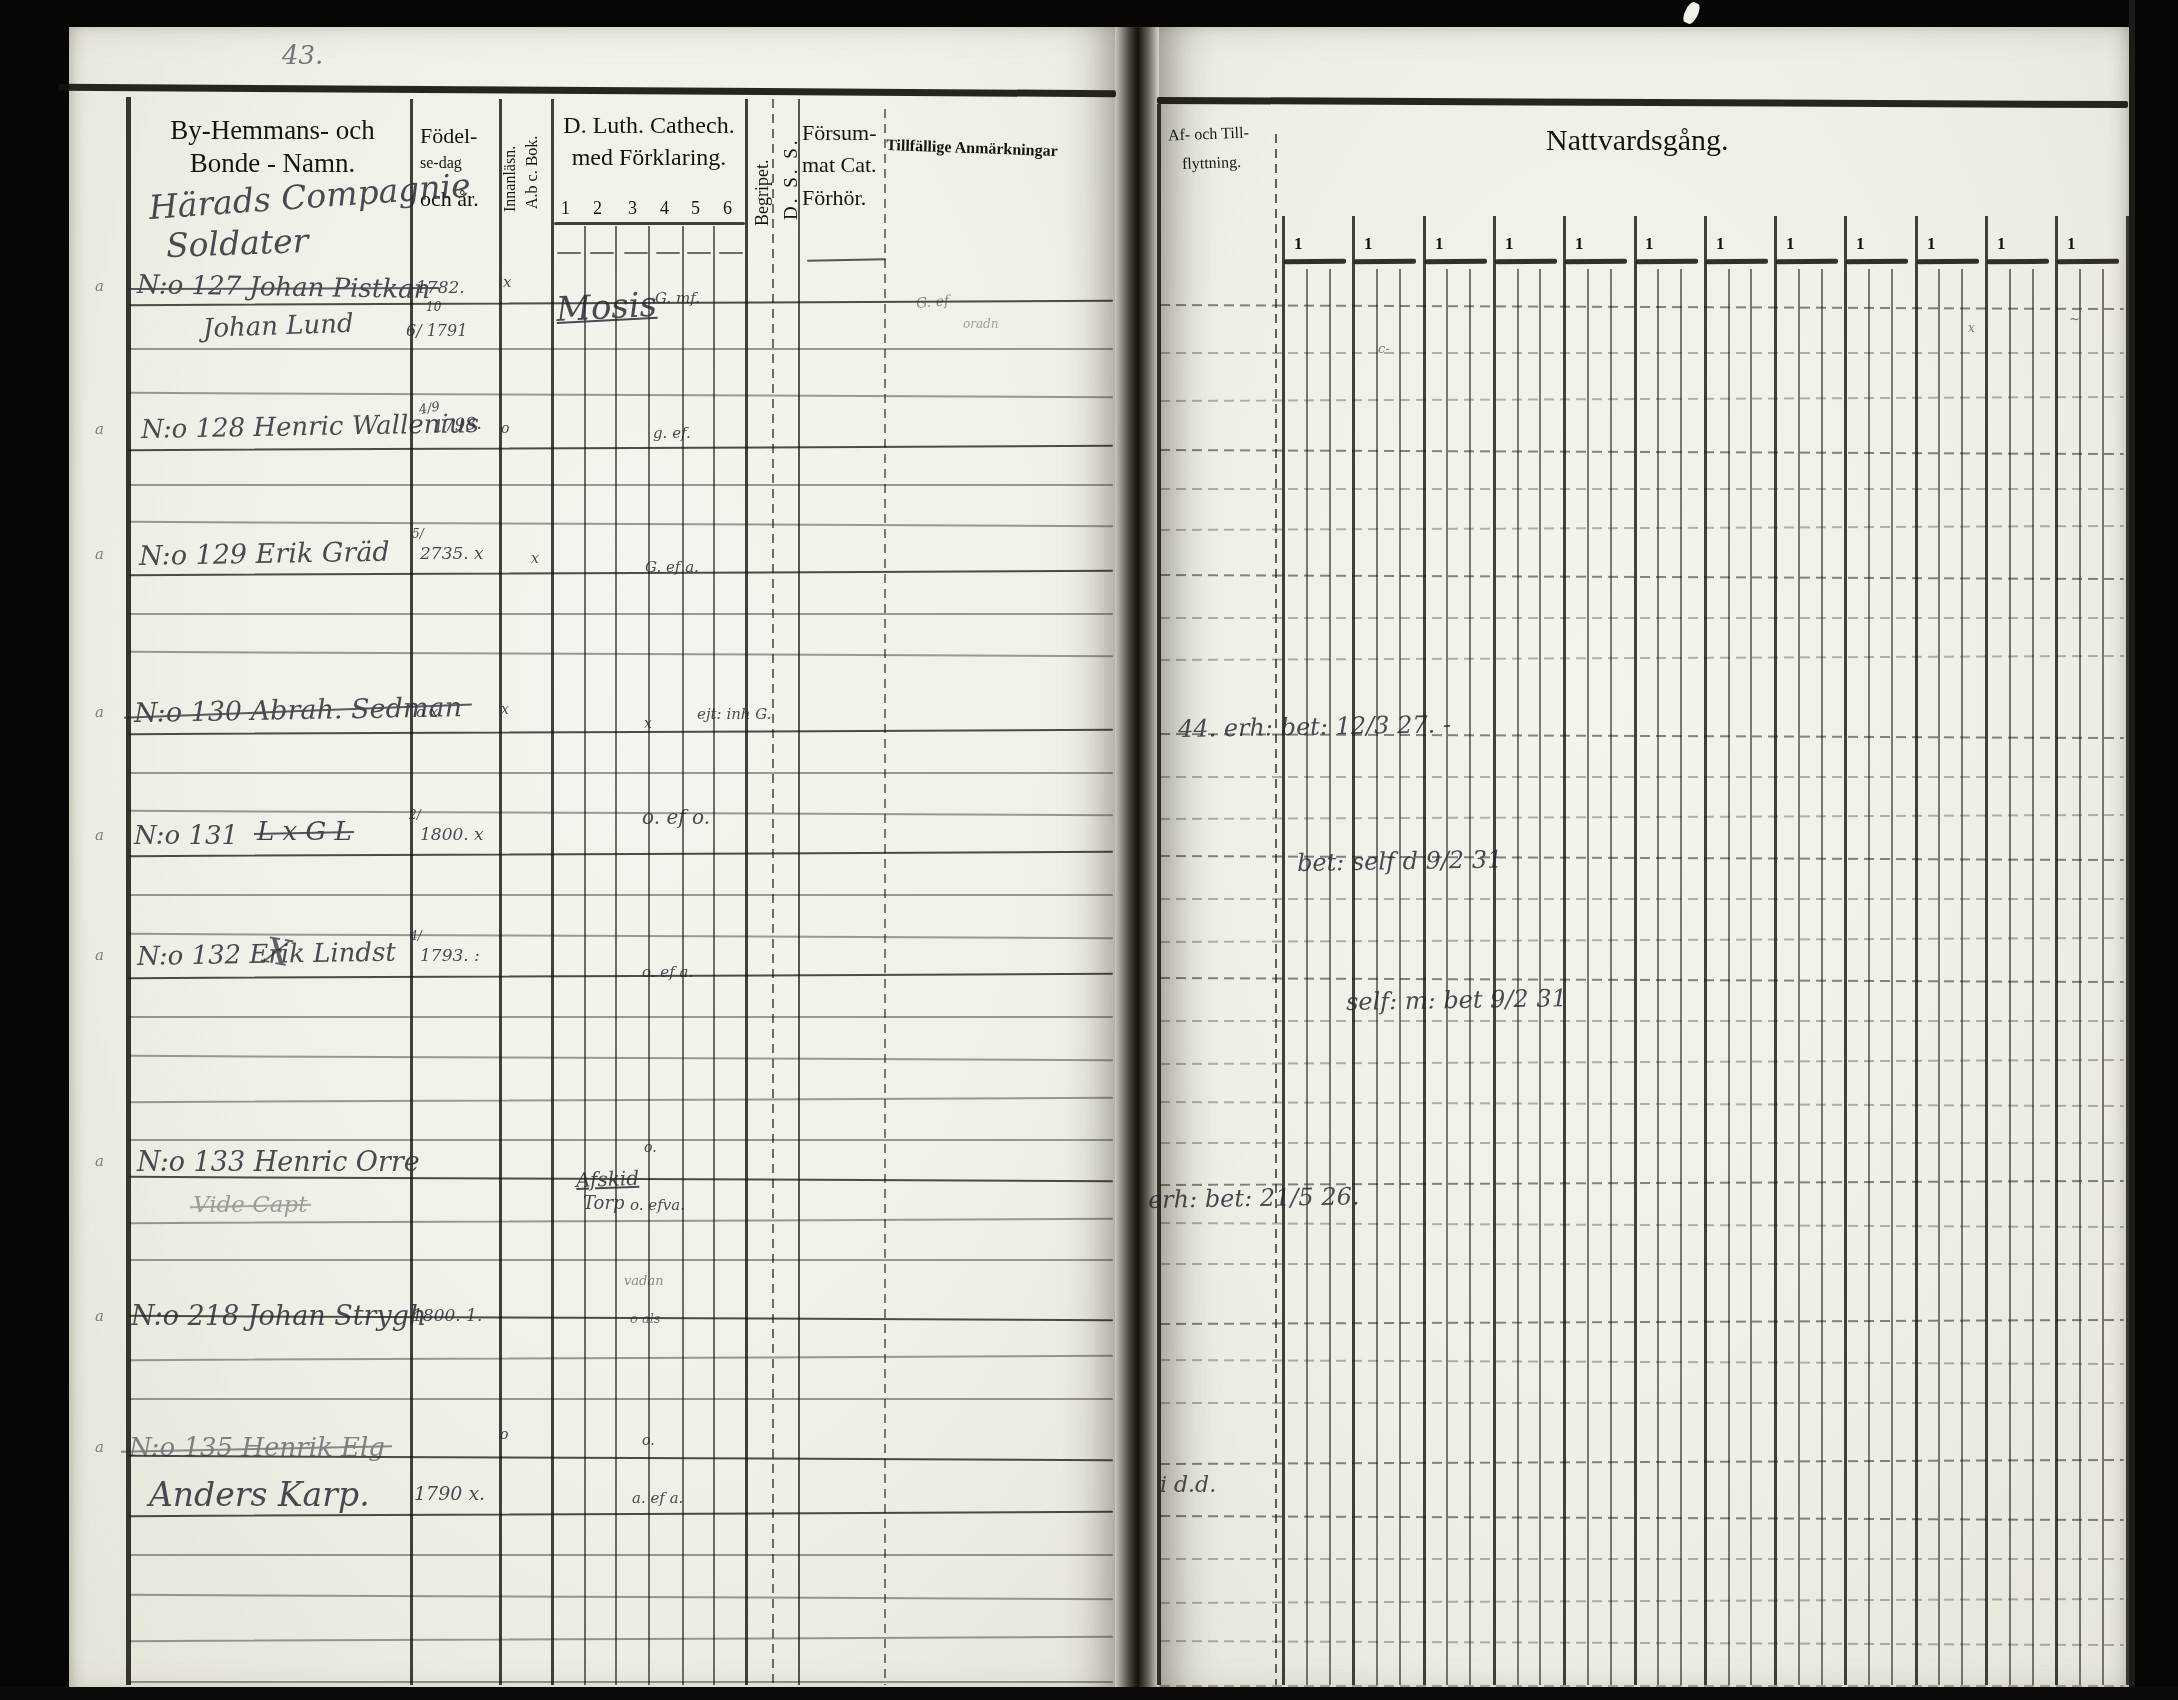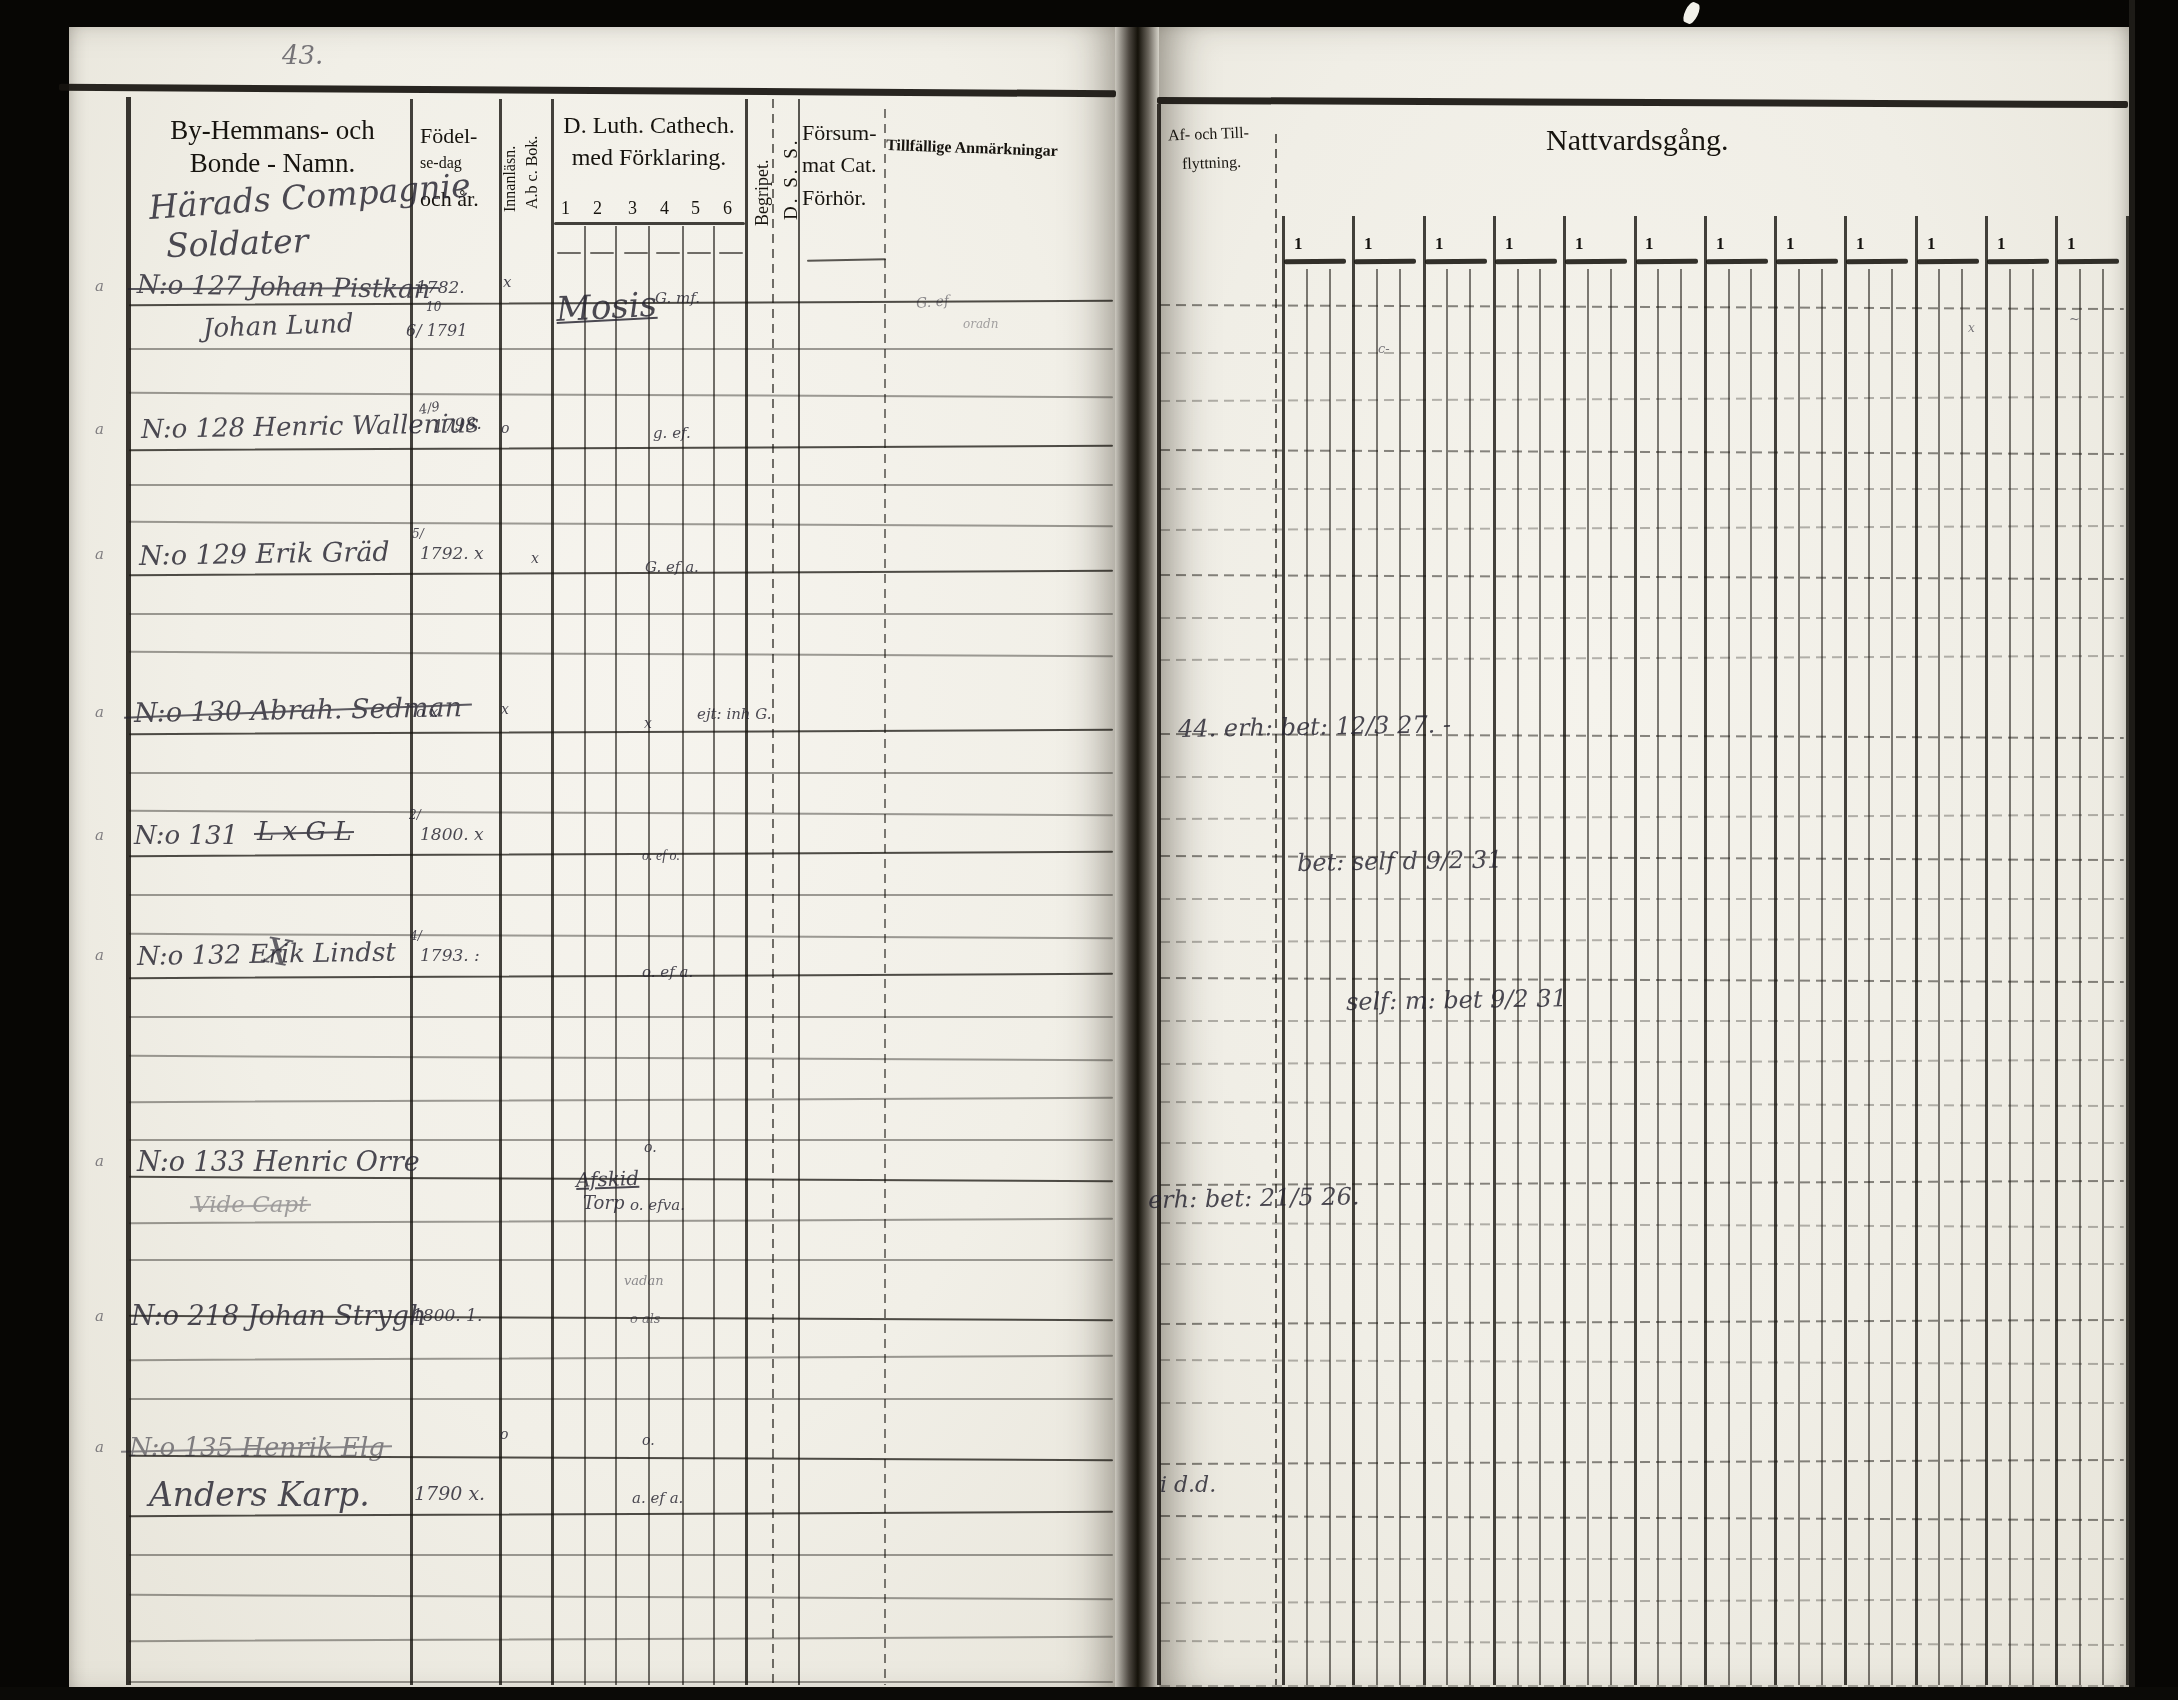--- a/index.html
+++ b/index.html
@@ -254,36 +254,36 @@
     <div class="hw" style="left: 918px; top: 317px; font-size: 12px; transform: rotate(0deg); opacity: 0.4; margin-left: 45px;">oradn</div>
     <div class="hw" style="left: 95px; top: 420px; font-size: 15px; transform: rotate(0deg); opacity: 0.55;">a</div>
     <div class="hw" style="left: 141px; top: 414px; font-size: 26px; transform: rotate(-1deg); opacity: 0.82;">N:o 128 Henric Wallenius</div>
     <div class="hw" style="left: 419px; top: 402px; font-size: 13px; transform: rotate(-10deg); opacity: 0.82;">4/9</div>
     <div class="hw" style="left: 433px; top: 416px; font-size: 17px; transform: rotate(-4deg); opacity: 0.82;">1798.</div>
     <div class="hw" style="left: 501px; top: 420px; font-size: 14px; transform: rotate(0deg); opacity: 0.82;">o</div>
     <div class="hw" style="left: 653px; top: 424px; font-size: 15px; transform: rotate(0deg); opacity: 0.82;">g. ef.</div>
     <div class="hw" style="left: 95px; top: 545px; font-size: 15px; transform: rotate(0deg); opacity: 0.55;">a</div>
     <div class="hw" style="left: 139px; top: 540px; font-size: 27px; transform: rotate(-1deg); opacity: 0.82;">N:o 129 Erik Gräd</div>
     <div class="hw" style="left: 412px; top: 527px; font-size: 12px; transform: rotate(0deg); opacity: 0.82;">5/</div>
-    <div class="hw" style="left: 420px; top: 543px; font-size: 17px; transform: rotate(0deg); opacity: 0.82;">1792. x</div>
+    <div class="hw" style="left: 420px; top: 543px; font-size: 17px; transform: rotate(0deg); opacity: 0.82;">2735. x</div>
     <div class="hw" style="left: 531px; top: 550px; font-size: 14px; transform: rotate(0deg); opacity: 0.82;">x</div>
     <div class="hw" style="left: 645px; top: 558px; font-size: 15px; transform: rotate(0deg); opacity: 0.82;">G. ef a.</div>
     <div class="hw" style="left: 95px; top: 703px; font-size: 15px; transform: rotate(0deg); opacity: 0.55;">a</div>
     <div class="hw strike" style="left: 134px; top: 697px; font-size: 27px; transform: rotate(-1deg); opacity: 0.82;">N:o 130 Abrah. Sedman</div>
     <div class="hw" style="left: 416px; top: 703px; font-size: 15px; transform: rotate(0deg); opacity: 0.82;">o x</div>
     <div class="hw" style="left: 501px; top: 701px; font-size: 14px; transform: rotate(0deg); opacity: 0.82;">x</div>
     <div class="hw" style="left: 644px; top: 715px; font-size: 14px; transform: rotate(0deg); opacity: 0.82;">x</div>
     <div class="hw" style="left: 681px; top: 705px; font-size: 15px; transform: rotate(0deg); opacity: 0.82; margin-left: 16px;">ejt: inh G.</div>
     <div class="hw" style="left: 1178px; top: 715px; font-size: 24px; transform: rotate(-1deg); opacity: 0.82;">44. erh: bet: 12/3 27. -</div>
     <div class="hw" style="left: 95px; top: 826px; font-size: 15px; transform: rotate(0deg); opacity: 0.55;">a</div>
     <div class="hw" style="left: 134px; top: 820px; font-size: 26px; transform: rotate(0deg); opacity: 0.82;">N:o 131</div>
     <div class="hw strike" style="left: 257px; top: 816px; font-size: 26px; transform: rotate(0deg); opacity: 0.85;">L x G L</div>
     <div class="hw" style="left: 409px; top: 808px; font-size: 12px; transform: rotate(0deg); opacity: 0.82;">2/</div>
     <div class="hw" style="left: 420px; top: 824px; font-size: 17px; transform: rotate(0deg); opacity: 0.82;">1800. x</div>
-    <div class="hw" style="left: 642px; top: 848px; font-size: 14px; transform: rotate(0deg); opacity: 0.82; font-family: Liberation Serif, serif;">o. ef o.</div>
+    <div class="hw" style="left: 642px; top: 805px; font-size: 20px; transform: rotate(0deg); opacity: 0.82;">o. ef o.</div>
     <div class="hw" style="left: 1297px; top: 849px; font-size: 24px; transform: rotate(-1deg); opacity: 0.82;">bet: self d 9/2 31</div>
     <div class="hw" style="left: 95px; top: 946px; font-size: 15px; transform: rotate(0deg); opacity: 0.55;">a</div>
     <div class="hw" style="left: 137px; top: 941px; font-size: 26px; transform: rotate(-1deg); opacity: 0.82;">N:o 132 Erik Lindst</div>
     <div class="hw" style="left: 265px; top: 929px; font-size: 36px; transform: rotate(10deg); opacity: 0.7;">X</div>
     <div class="hw" style="left: 410px; top: 929px; font-size: 12px; transform: rotate(0deg); opacity: 0.82;">4/</div>
     <div class="hw" style="left: 420px; top: 945px; font-size: 17px; transform: rotate(0deg); opacity: 0.82;">1793. :</div>
     <div class="hw" style="left: 642px; top: 963px; font-size: 15px; transform: rotate(0deg); opacity: 0.82;">o. ef a.</div>
     <div class="hw" style="left: 1346px; top: 988px; font-size: 24px; transform: rotate(-1deg); opacity: 0.82;">self: m: bet 9/2 31</div>
     <div class="hw" style="left: 95px; top: 1152px; font-size: 15px; transform: rotate(0deg); opacity: 0.55;">a</div>
     <div class="hw" style="left: 137px; top: 1146px; font-size: 27px; transform: rotate(0deg); opacity: 0.82;">N:o 133 Henric Orre</div>

